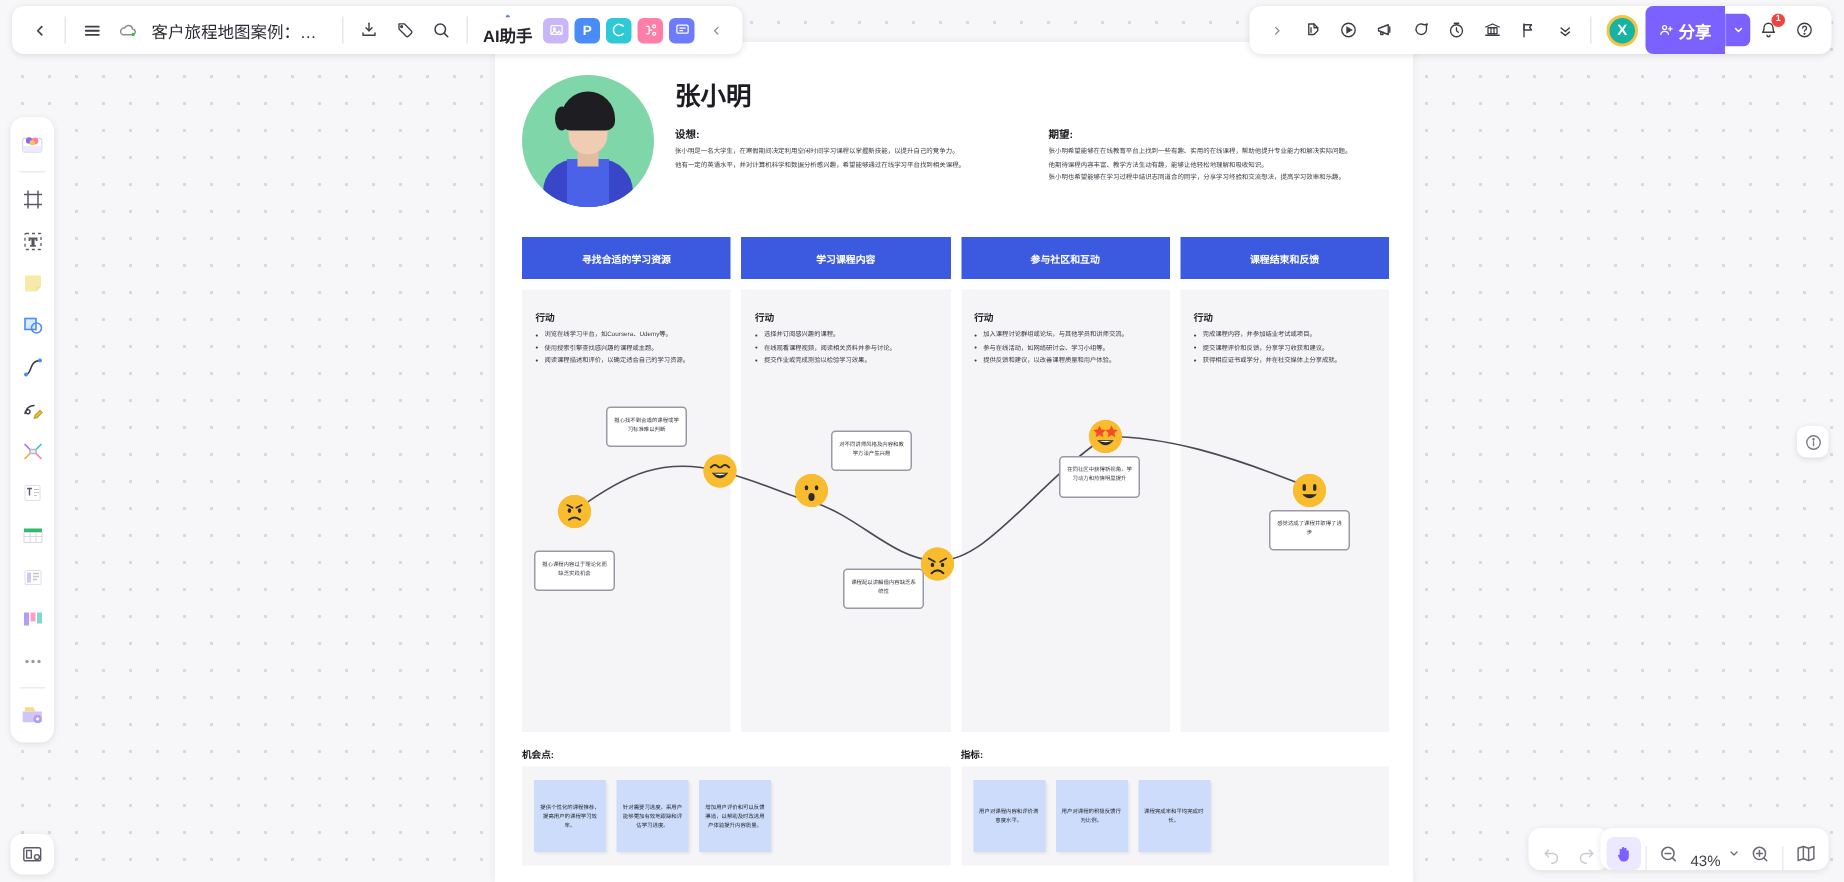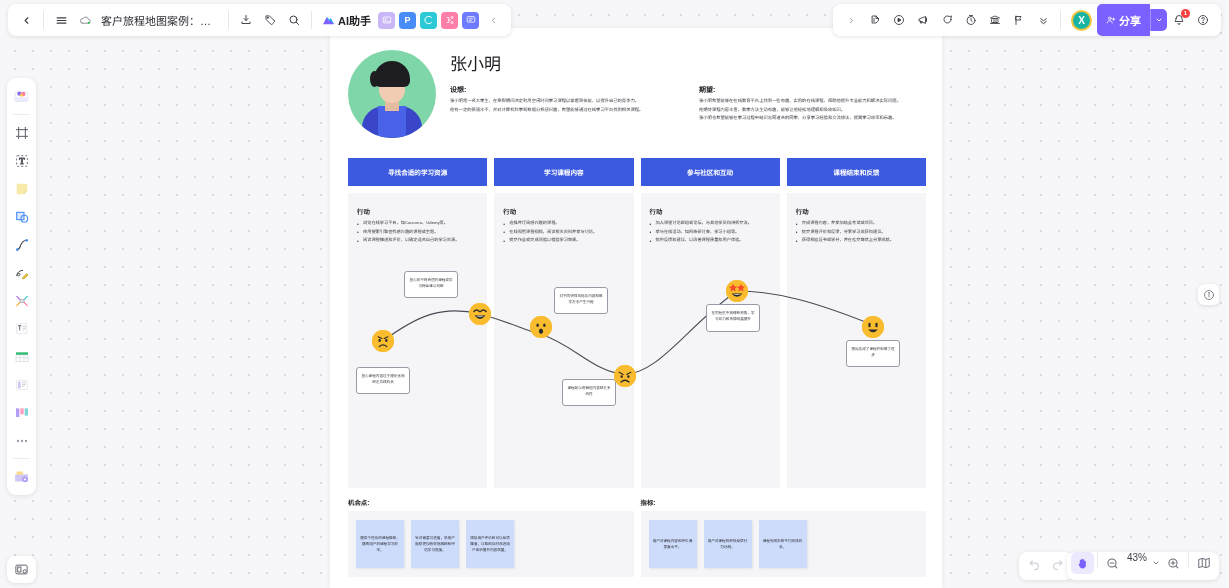--- a/index.html
+++ b/index.html
@@ -43,21 +43,21 @@
   .tb-sep { width: 1px; height: 18px; background: #e6e6ec; margin: 0 5px; flex: 0 0 auto; }
   .doc-title {
     font-size: 11px; color: #2b2b33;
     max-width: 126px; white-space: nowrap; overflow: hidden;
     text-overflow: ellipsis;
     padding: 0 4px; cursor: pointer;
   }
   .ai-btn {
     display: flex; align-items: center; gap: 3px;
     font-size: 11px; font-weight: bold; color: #232329;
-    padding: 0 5px; height: 22px; border-radius: 5px; cursor: pointer;
+    padding: 0 5px; height: 22px; border-radius: 5px; cursor: pointer; flex-direction: column;
   }
   .app-chip {
     width: 17px; height: 17px; border-radius: 4px;
     display: flex; align-items: center; justify-content: center;
     font-size: 9px; font-weight: bold; color: #fff;
     margin: 0 2px; cursor: pointer; flex: 0 0 auto;
   }
 
   
   .topbar-right {
@@ -137,21 +137,21 @@
     display: flex; align-items: center; justify-content: center;
     cursor: pointer; z-index: 30;
   }
 
   
   .undo-group, .zoom-group {
     position: absolute; bottom: 8px;
     height: 28px; background: #fff;
     border-radius: 8px;
     box-shadow: 0 1px 5px rgba(0,0,0,.10);
-    display: flex; align-items: flex-start;
+    display: flex; align-items: flex-end;
     padding: 0 4px; z-index: 35;
   }
   .undo-group { right: 156px; }
   .zoom-group { right: 10px; }
   .ctl-btn {
     width: 23px; height: 22px;
     display: flex; align-items: center; justify-content: center;
     border-radius: 5px; color: #6a6a77; cursor: pointer;
   }
   .ctl-btn.disabled { color: #c9c9d2; }
@@ -198,21 +198,21 @@
     position: absolute; left: 14px; top: 56px;
     width: 60px; height: 40px; background: #3a46c9;
     border-radius: 22px 22px 0 0;
   }
   .av-shirt {
     position: absolute; left: 30px; top: 56px;
     width: 28px; height: 40px; background: #4a62e8;
   }
 
   .persona-info { flex: 1 1 auto; min-width: 0; }
-  .persona-name { font-size: 17px; font-weight: normal; color: #1c1c22; margin-bottom: 9px; }
+  .persona-name { font-size: 17px; font-weight: bold; color: #1c1c22; margin-bottom: 9px; }
   .persona-cols { display: flex; gap: 22px; }
   .persona-col { flex: 1 1 0; min-width: 0; }
   .pc-head { font-size: 7px; font-weight: bold; color: #1c1c22; margin-bottom: 3px; }
   .pc-body { font-size: 4.3px; line-height: 1.75; color: #3a3a44; }
   .pc-body p { margin-bottom: 1px; }
 
   
   .stage-row {
     display: flex; gap: 7px;
     padding: 20px 16px 0 18px;

